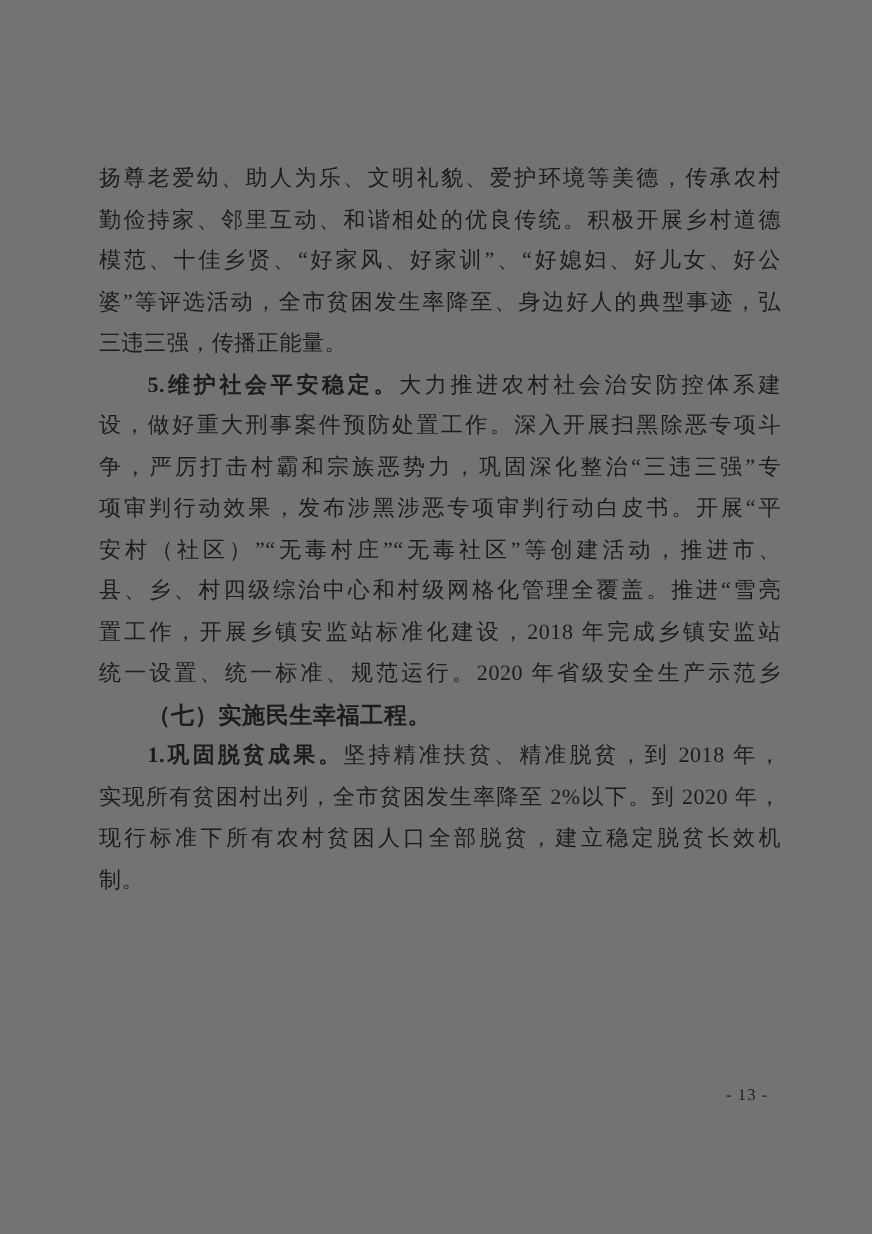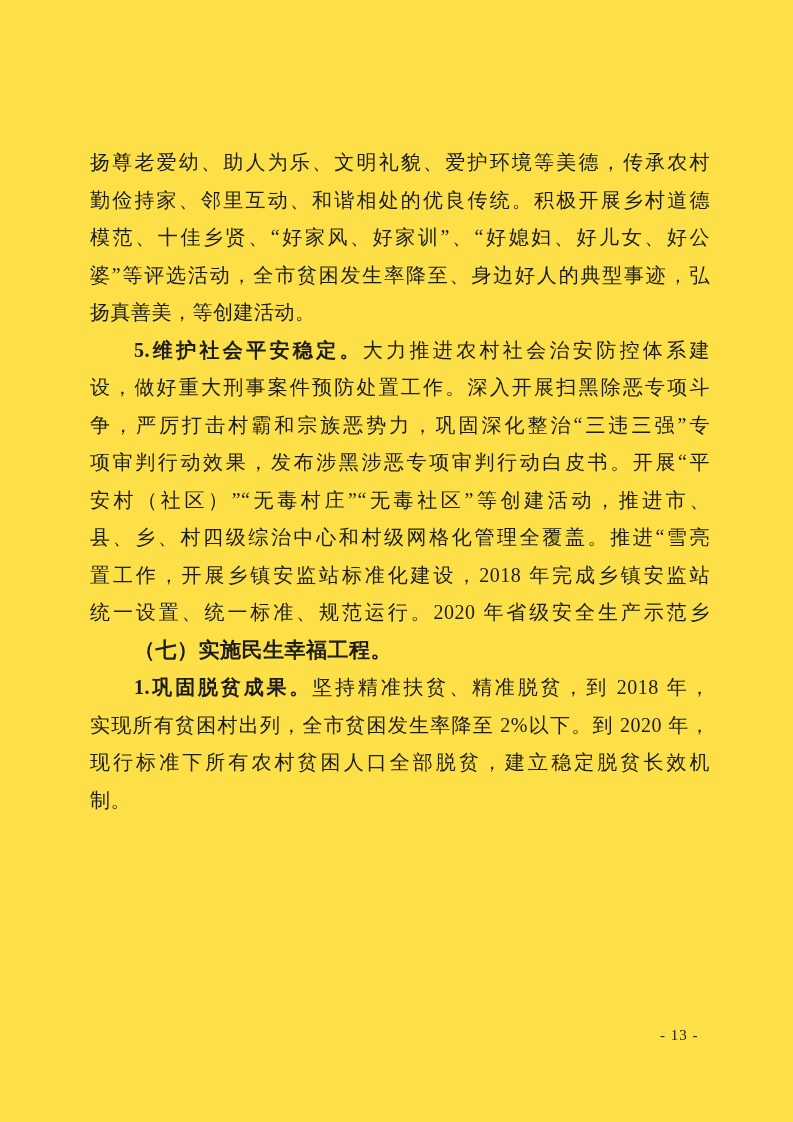--- a/index.html
+++ b/index.html
@@ -4,21 +4,21 @@
 <style>
   html, body {
     margin: 0;
     padding: 0;
     background: #ffffff;
   }
   .page {
     position: relative;
     width: 793px;
     height: 1122px;
-    background: #fde047;
+    background: #737373;
     overflow: hidden;
     font-family: "Liberation Serif", "DejaVu Serif", serif;
     color: #1c1c1c;
   }
   .content {
     position: absolute;
     left: 90px;
     top: 144px;
     width: 620px;
   }
@@ -39,41 +39,41 @@
   }
   .lead {
     font-weight: 700;
   }
   .heading .lead {
     font-size: 21px;
     font-family: Liberation Serif, serif;
   }
   .page-number {
     position: absolute;
-    top: 1026px;
+    top: 987px;
     left: 660px;
     width: 70px;
     font-size: 15px;
     line-height: 18px;
     color: #1c1c1c;
     text-align: left;
     letter-spacing: 1px;
   }
 </style>
 </head>
 <body>
 
 <div class="page">
   <div class="content">
 
     <div class="line"><span>扬尊老爱幼、助人为乐、文明礼貌、爱护环境等美德，传承农村</span></div>
     <div class="line"><span>勤俭持家、邻里互动、和谐相处的优良传统。积极开展乡村道德</span></div>
     <div class="line"><span>模范、十佳乡贤、“好家风、好家训”、“好媳妇、好儿女、好公</span></div>
     <div class="line"><span>婆”等评选活动，全市贫困发生率降至、身边好人的典型事迹，弘</span></div>
-    <div class="line short"><span>扬真善美，等创建活动。</span></div>
+    <div class="line short"><span>三违三强，传播正能量。</span></div>
 
     <div class="line indent"><span class="lead">5.维护社会平安稳定。</span><span>大力推进农村社会治安防控体系建</span></div>
     <div class="line"><span>设，做好重大刑事案件预防处置工作。深入开展扫黑除恶专项斗</span></div>
     <div class="line"><span>争，严厉打击村霸和宗族恶势力，巩固深化整治“三违三强”专</span></div>
     <div class="line"><span>项审判行动效果，发布涉黑涉恶专项审判行动白皮书。开展“平</span></div>
     <div class="line"><span>安村（社区）”“无毒村庄”“无毒社区”等创建活动，推进市、</span></div>
     <div class="line"><span>县、乡、村四级综治中心和村级网格化管理全覆盖。推进“雪亮</span></div>
     <div class="line"><span>置工作，开展乡镇安监站标准化建设，2018 年完成乡镇安监站</span></div>
     <div class="line"><span>统一设置、统一标准、规范运行。2020 年省级安全生产示范乡</span></div>
 

